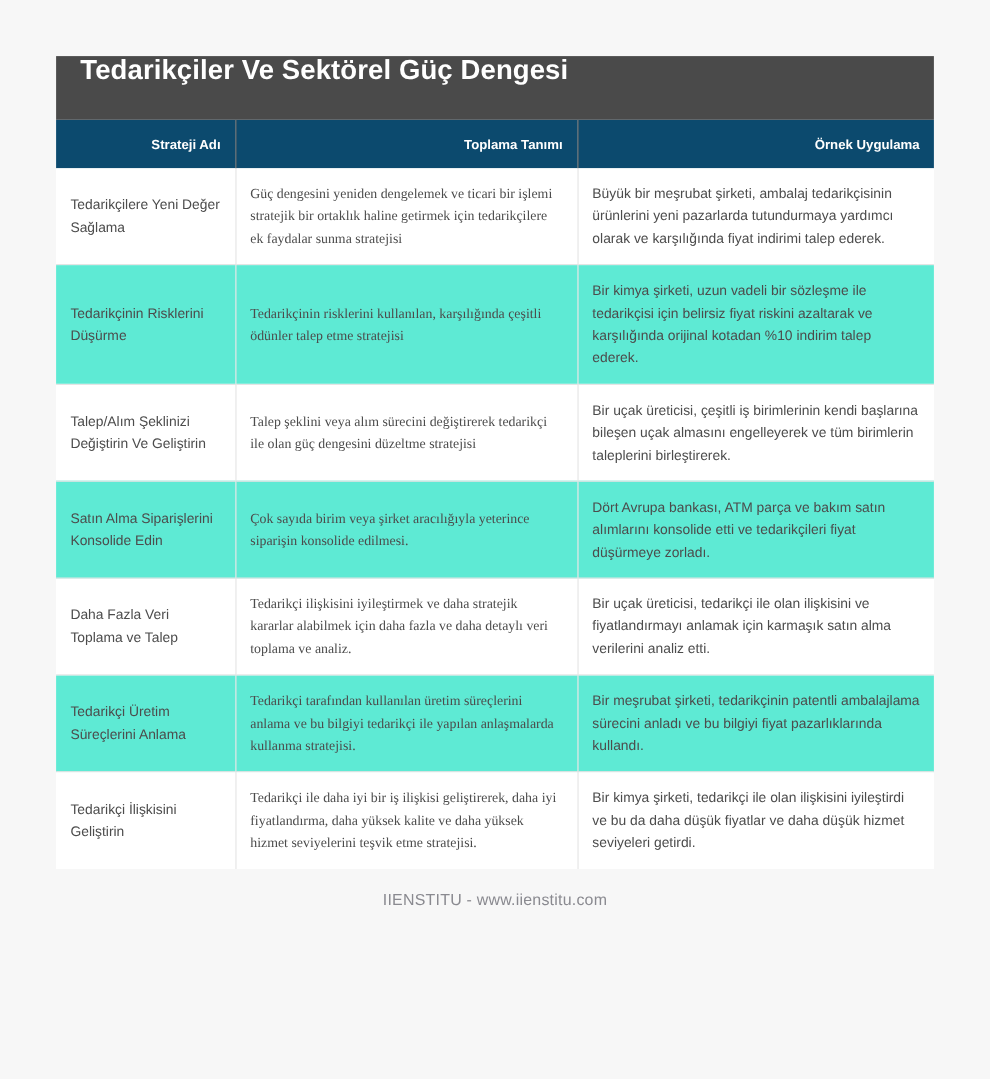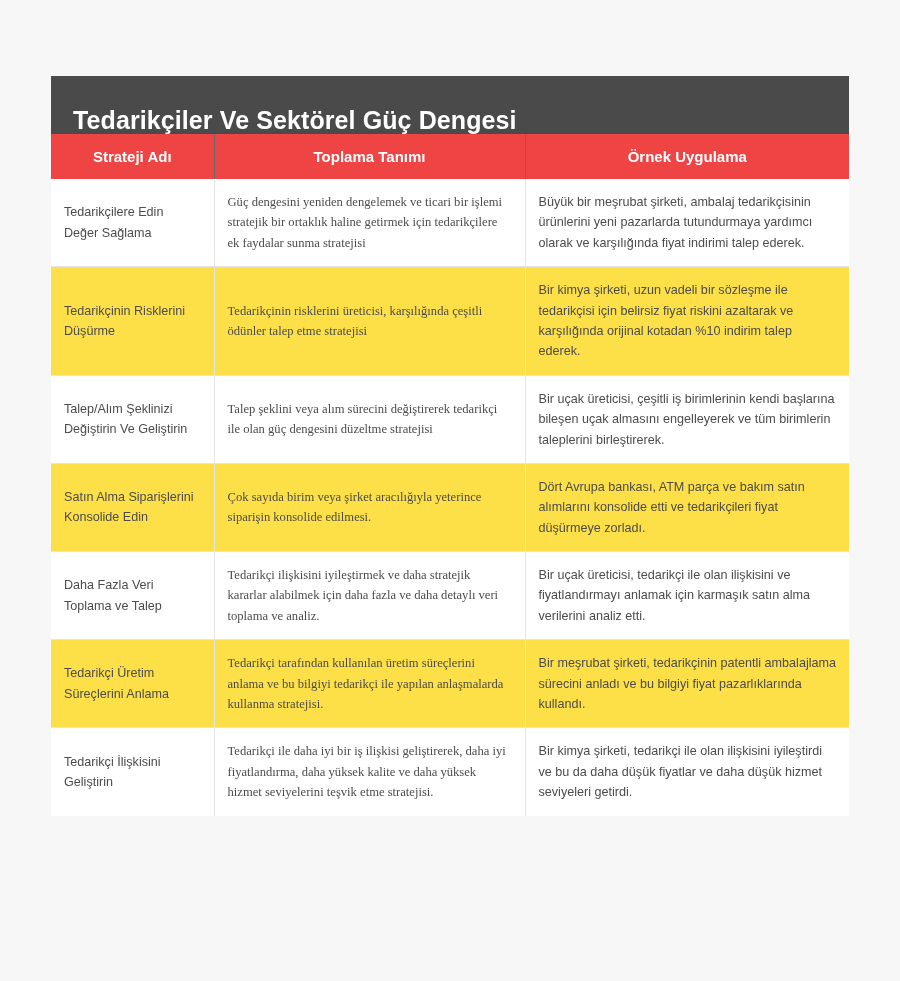--- a/index.html
+++ b/index.html
@@ -22,24 +22,23 @@
     box-sizing: border-box;
     padding: 51px 51px 0 51px;
     display: block;
   }
 
   
   .title-bar {
     background: #4a4a4a;
     height: 58px;
     display: flex;
-    align-items: flex-end;
+    align-items: flex-start;
     padding: 0 22px;
     box-sizing: border-box;
-    margin-top: 25px;
   }
   .title-text {
     color: #ffffff;
     font-size: 25px;
     font-weight: bold;
     letter-spacing: 0.1px;
     line-height: 1.1;
     white-space: nowrap;
   }
 
@@ -49,25 +48,25 @@
     border-collapse: collapse;
     table-layout: fixed;
     background: #ffffff;
   }
 
   table.matrix col.c1 { width: 163px; }
   table.matrix col.c2 { width: 311px; }
   table.matrix col.c3 { width: 324px; }
 
   thead th {
-    background: #ef4444;
+    background: #0c4a6e;
     color: #ffffff;
-    font-size: 15px;
+    font-size: 12px;
     font-weight: bold;
-    text-align: center;
+    text-align: right;
     padding: 14px 13px 14px 13px;
     vertical-align: middle;
     border-right: 1px solid #6a6a6a;
     box-sizing: border-box;
     height: 44px;
   }
   thead th:last-child { border-right: none; }
 
   tbody td {
     font-size: 12.6px;
@@ -75,21 +74,21 @@
     line-height: 1.62;
     padding: 13px 13px;
     vertical-align: middle;
     border-right: 1px solid #e4e4e4;
     border-bottom: 1px solid #e4e4e4;
     box-sizing: border-box;
   }
   tbody td:last-child { border-right: none; }
   tbody tr:last-child td { border-bottom: none; }
 
-  tbody tr.alt td { background: #fde047; }
+  tbody tr.alt td { background: #5eead4; }
   tbody tr.plain td { background: #ffffff; }
 
   td.col-name   { color: #4c4c4c; }
   td.col-desc   { color: #4c4c4c; font-family: Liberation Serif, serif; }
   td.col-sample { color: #4c4c4c; }
 
   
   .footer {
     width: 798px;
     text-align: center;
@@ -116,27 +115,27 @@
     </colgroup>
     <thead>
       <tr>
         <th>Strateji Adı</th>
         <th>Toplama Tanımı</th>
         <th>Örnek Uygulama</th>
       </tr>
     </thead>
     <tbody id="table-body">
         <tr class="plain">
-          <td class="col-name">Tedarikçilere Edin Değer Sağlama</td>
+          <td class="col-name">Tedarikçilere Yeni Değer Sağlama</td>
           <td class="col-desc">Güç dengesini yeniden dengelemek ve ticari bir işlemi stratejik bir ortaklık haline getirmek için tedarikçilere ek faydalar sunma stratejisi</td>
           <td class="col-sample">Büyük bir meşrubat şirketi, ambalaj tedarikçisinin ürünlerini yeni pazarlarda tutundurmaya yardımcı olarak ve karşılığında fiyat indirimi talep ederek.</td>
         </tr>
         <tr class="alt">
           <td class="col-name">Tedarikçinin Risklerini Düşürme</td>
-          <td class="col-desc">Tedarikçinin risklerini üreticisi, karşılığında çeşitli ödünler talep etme stratejisi</td>
+          <td class="col-desc">Tedarikçinin risklerini kullanılan, karşılığında çeşitli ödünler talep etme stratejisi</td>
           <td class="col-sample">Bir kimya şirketi, uzun vadeli bir sözleşme ile tedarikçisi için belirsiz fiyat riskini azaltarak ve karşılığında orijinal kotadan %10 indirim talep ederek.</td>
         </tr>
         <tr class="plain">
           <td class="col-name">Talep/Alım Şeklinizi Değiştirin Ve Geliştirin</td>
           <td class="col-desc">Talep şeklini veya alım sürecini değiştirerek tedarikçi ile olan güç dengesini düzeltme stratejisi</td>
           <td class="col-sample">Bir uçak üreticisi, çeşitli iş birimlerinin kendi başlarına bileşen uçak almasını engelleyerek ve tüm birimlerin taleplerini birleştirerek.</td>
         </tr>
         <tr class="alt">
           <td class="col-name">Satın Alma Siparişlerini Konsolide Edin</td>
           <td class="col-desc">Çok sayıda birim veya şirket aracılığıyla yeterince siparişin konsolide edilmesi.</td>
@@ -153,14 +152,15 @@
           <td class="col-sample">Bir meşrubat şirketi, tedarikçinin patentli ambalajlama sürecini anladı ve bu bilgiyi fiyat pazarlıklarında kullandı.</td>
         </tr>
         <tr class="plain">
           <td class="col-name">Tedarikçi İlişkisini Geliştirin</td>
           <td class="col-desc">Tedarikçi ile daha iyi bir iş ilişkisi geliştirerek, daha iyi fiyatlandırma, daha yüksek kalite ve daha yüksek hizmet seviyelerini teşvik etme stratejisi.</td>
           <td class="col-sample">Bir kimya şirketi, tedarikçi ile olan ilişkisini iyileştirdi ve bu da daha düşük fiyatlar ve daha düşük hizmet seviyeleri getirdi.</td>
         </tr>
       </tbody>
   </table>
 
+  <div class="footer">IIENSTITU - www.iienstitu.com</div>
 
 </div>
 
 </body></html>

